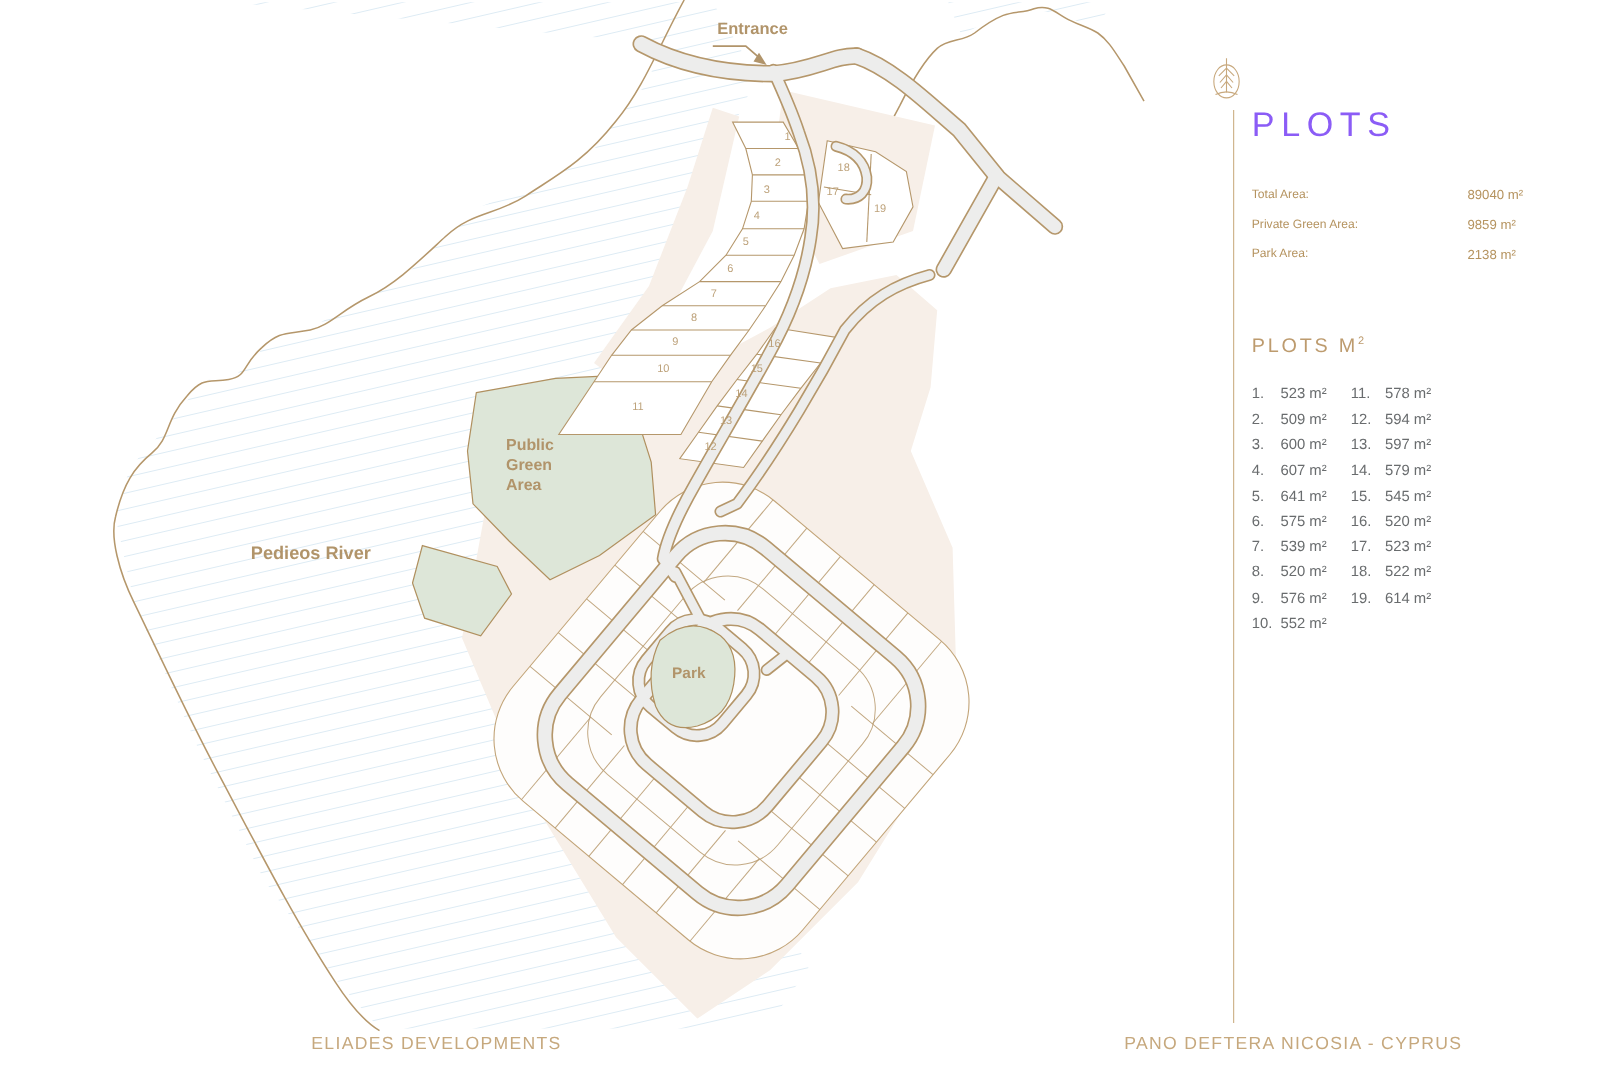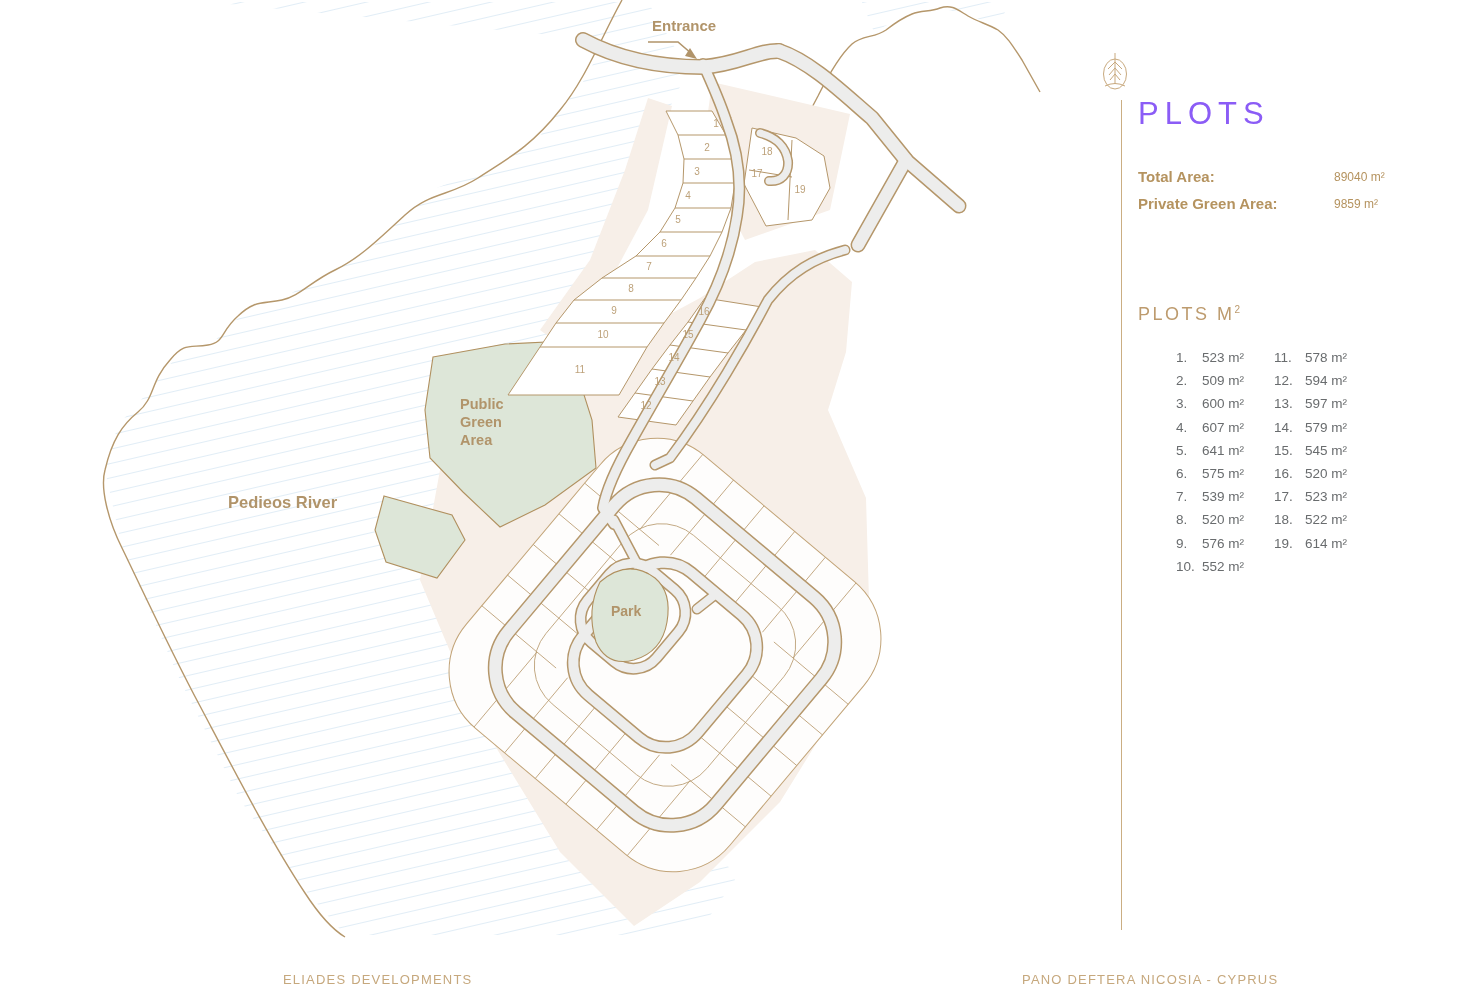--- a/index.html
+++ b/index.html
@@ -16,29 +16,29 @@
   .boundary{stroke:#b5976b;stroke-width:1.4;fill:none;stroke-linejoin:round;}
   .green{fill:#dde6d8;stroke:#b0905f;stroke-width:1.1;}
   .beige{fill:#f7efe8;}
   .maplabel{fill:#b1946a;font-weight:bold;font-family:"Liberation Sans",sans-serif;}
   .pn{fill:#b99c72;font-size:10px;text-anchor:middle;font-family:"Liberation Sans",sans-serif;opacity:.95;}
   
   .divider{left:1121px;top:100px;width:1px;height:830px;background:#cbae83;}
   .title{left:1138px;top:96px;font-size:31px;letter-spacing:6px;color:#8b5cf6;font-weight:400;}
   .stats{left:1138px;top:163px;width:260px;}
   .stat-row{display:flex;height:27px;align-items:center;}
-  .stat-label{width:196px;font-size:15px;font-weight:bold;color:#b5935f;}
+  .stat-label{width:196px;font-size:11px;font-weight:normal;color:#b5935f;}
   .stat-value{font-size:12px;color:#b5935f;}
   .list-title{left:1138px;top:304px;font-size:18px;letter-spacing:2.5px;color:#bd9b6e;font-weight:400;}
   .list-title sup{font-size:10px;}
-  .plist{left:1176px;top:346px;font-size:13.5px;color:#696c6e;line-height:23.2px;}
-  .plist.c2{left:1274px;}
+  .plist{left:1138px;top:346px;font-size:13.5px;color:#696c6e;line-height:23.2px;}
+  .plist.c2{left:1228px;}
   .plist .num{display:inline-block;width:26px;}
   .plist.c2 .num{width:31px;}
-  .foot{top:972px;font-size:13px;letter-spacing:1.2px;color:#c6a87d;text-align:center;}
+  .foot{top:941px;font-size:16px;letter-spacing:1.2px;color:#c6a87d;text-align:center;}
 </style>
 </head>
 <body>
 
 <svg id="map" width="1100" height="993" viewBox="0 0 1100 993">
   <defs>
     <pattern id="hatch" width="14" height="14" patternUnits="userSpaceOnUse" patternTransform="rotate(-13)">
       <line x1="0" y1="0" x2="14" y2="0" stroke="#c9dfee" stroke-width="1.1"></line>
     </pattern>
   </defs>
@@ -193,20 +193,24 @@
 
 <div class="abs stats">
   <div class="stat-row">
     <span class="stat-label">Total Area:</span>
     <span class="stat-value">89040 m²</span>
   </div>
   <div class="stat-row">
     <span class="stat-label">Private Green Area:</span>
     <span class="stat-value">9859 m²</span>
   </div>
+  <div class="stat-row">
+    <span class="stat-label">Park Area:</span>
+    <span class="stat-value">2138 m²</span>
+  </div>
 </div>
 
 <div class="abs list-title"><span>PLOTS M</span><sup>2</sup></div>
 
 <div class="abs plist">
   <div><span class="num">1.</span><span>523 m²</span></div>
   <div><span class="num">2.</span><span>509 m²</span></div>
   <div><span class="num">3.</span><span>600 m²</span></div>
   <div><span class="num">4.</span><span>607 m²</span></div>
   <div><span class="num">5.</span><span>641 m²</span></div>

